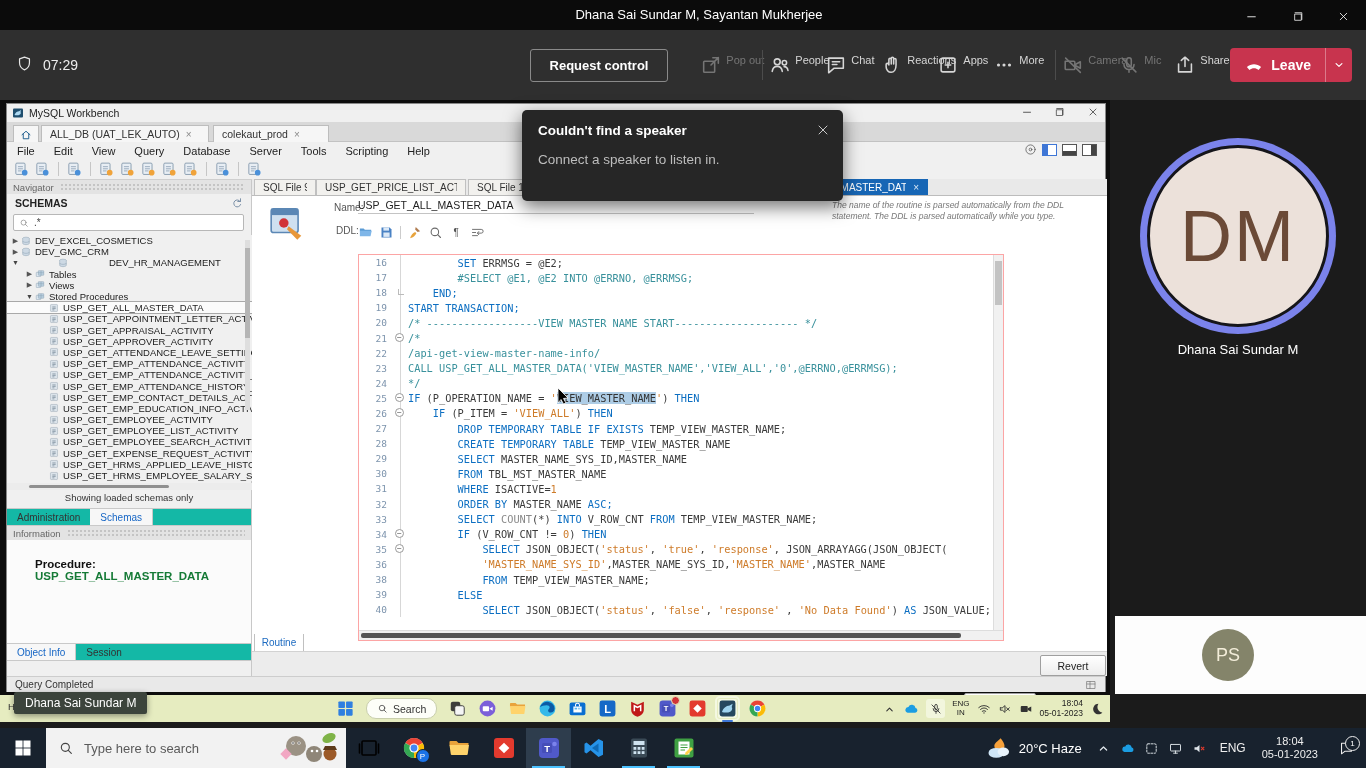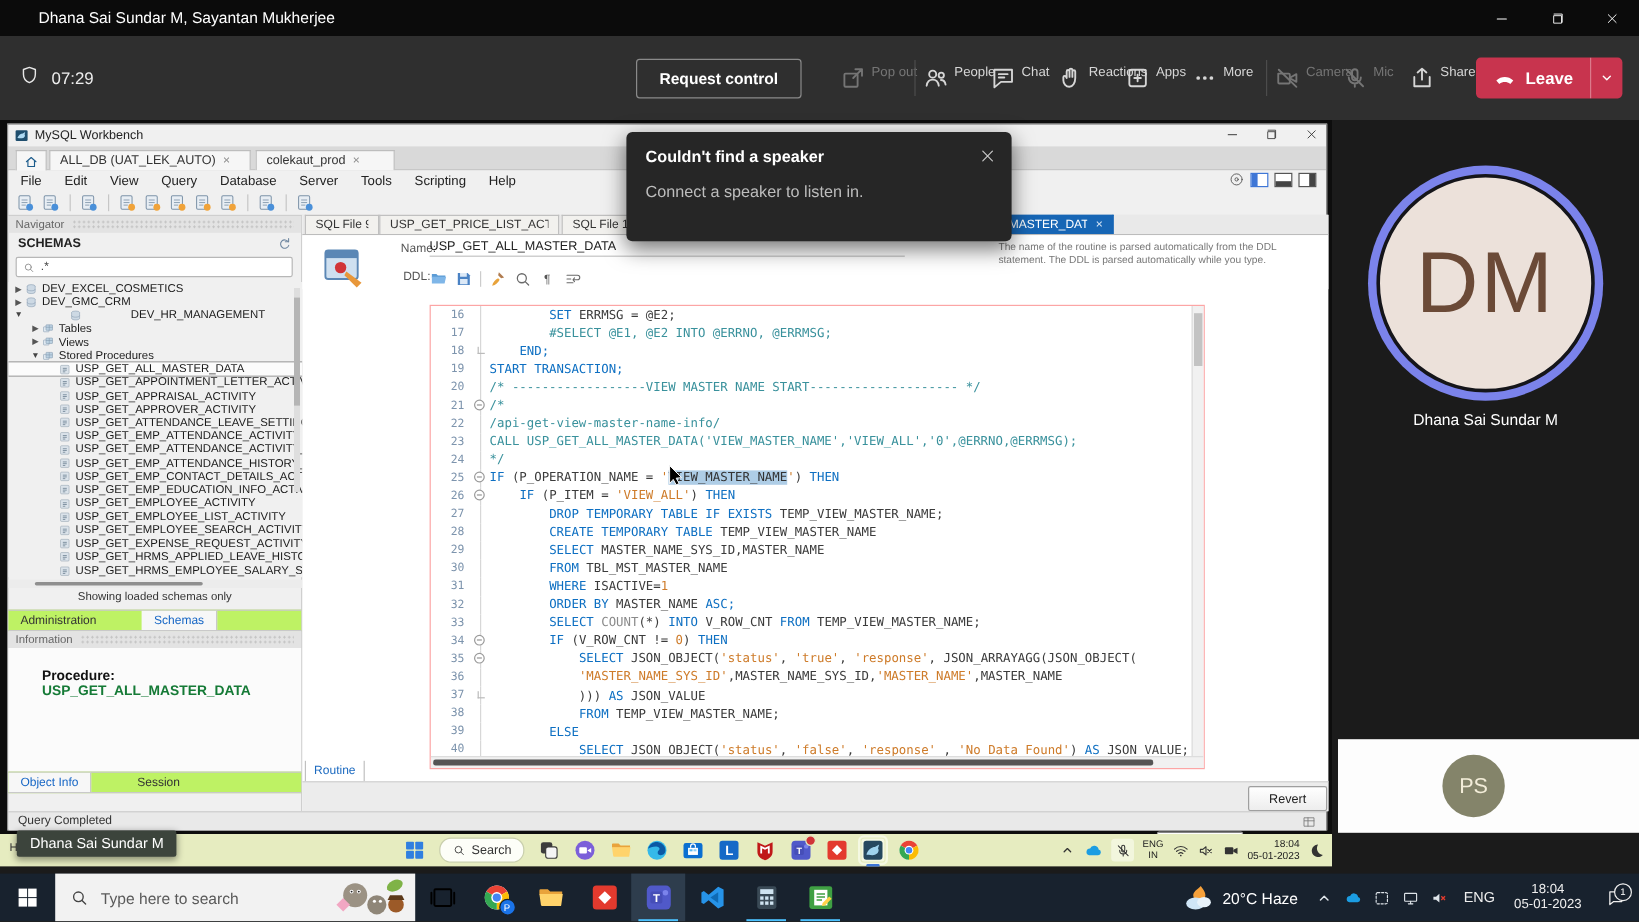--- a/index.html
+++ b/index.html
@@ -1,21 +1,21 @@
 <!DOCTYPE html>
 <html><head>
 <meta charset="utf-8">
 <style>
   html,body{margin:0;padding:0;background:#000;}
   #frame{position:relative;width:1366px;height:768px;overflow:hidden;background:#1c1c1c;
          font-family:"Liberation Sans",sans-serif;-webkit-font-smoothing:antialiased;}
 
   
   .titlebar{position:absolute;left:0;top:0;width:1366px;height:30px;background:#0b0b0b;}
-  .t-title{position:absolute;left:0;right:0;top:0;height:30px;line-height:30px;text-align:left;
+  .t-title{position:absolute;left:0;right:0;top:0;height:30px;line-height:30px;text-align:center;
            color:#fff;font-size:13px;padding-left:32px;}
   .t-controls{position:absolute;right:0;top:0;height:30px;display:flex;}
   .t-ctl{width:46px;height:30px;display:flex;align-items:center;justify-content:center;color:#fff;}
   .t-ctl svg{width:13px;height:13px;}
 
   
   .meetbar{position:absolute;left:0;top:30px;width:1366px;height:70px;background:#2f2f2f;}
   .mb-left{position:absolute;left:16px;top:0;height:70px;display:flex;align-items:center;gap:10px;color:#fff;}
   .mb-left svg{width:17px;height:17px;color:#e6e6e6;}
   .mb-timer{font-size:14px;color:#ededed;}
@@ -76,39 +76,39 @@
   .tree{position:absolute;left:0;top:55px;width:245px;height:246px;overflow:hidden;background:#f0f0f0;}
   .trow{position:relative;height:11.2px;display:flex;align-items:center;white-space:nowrap;font-size:9.5px;color:#1b1b1b;}
   .trow .arr{width:9px;font-size:7px;color:#444;text-align:center;flex:none;}
   .trow .ticn{width:12px;height:10px;flex:none;margin-right:3px;}
   .trow.sel{outline:1px solid #a9a9a9;background:#fbfbfb;}
   .tree-vscroll{position:absolute;right:1px;top:60px;width:5px;height:170px;background:#dedede;}
   .tree-vscroll .th{position:absolute;left:0;top:8px;width:5px;height:90px;background:#b5b5b5;}
   .nav-hscroll{position:absolute;left:0;top:303px;width:245px;height:7px;background:#ececec;}
   .nav-hscroll .th{position:absolute;left:22px;top:2px;width:140px;height:3px;background:#8f8f8f;border-radius:2px;}
   .nav-note{position:absolute;left:0;top:312px;width:100%;text-align:center;font-size:9.5px;color:#333;}
-  .nav-tabs{position:absolute;left:0;top:328px;width:100%;height:18px;background:#bef264;border-top:1px solid #c9c9c9;border-bottom:1px solid #c9c9c9;display:flex;box-sizing:border-box;gap:28px;}
+  .nav-tabs{position:absolute;left:0;top:328px;width:100%;height:18px;background:#14b8a6;border-top:1px solid #c9c9c9;border-bottom:1px solid #c9c9c9;display:flex;box-sizing:border-box;}
   .nav-tab{padding:0 10px;font-size:10px;color:#333;display:flex;align-items:center;}
   .nav-tab.on{background:#f7f7f7;color:#1666c5;border-right:1px solid #c9c9c9;}
   .info-body{position:absolute;left:0;top:360px;width:100%;height:103px;background:#fbfbfb;}
   .info-line{position:absolute;left:28px;top:18px;font-size:11.5px;font-weight:700;color:#111;}
   .info-line .val{color:#157a36;}
   .nav-tabs2{top:463px;}
 
   
   .wb-editor{position:absolute;left:245px;top:75px;width:855px;height:497px;background:#fff;}
   .ed-tabs{position:absolute;left:0;top:0;width:100%;height:17px;background:#e9e9e9;border-bottom:1px solid #bcbcbc;box-sizing:border-box;}
   .ed-tab{position:absolute;top:0;height:16px;background:#f2f1ee;border:1px solid #c0c0c0;border-bottom:none;
           font-size:10px;color:#333;display:flex;align-items:center;gap:7px;padding:0 8px;box-sizing:border-box;white-space:nowrap;overflow:hidden;}
   .ed-tab.on{background:#1766b5;color:#fff;border-color:#1766b5;}
   .ed-head{position:absolute;left:0;top:17px;width:100%;height:45px;background:#fff;}
   .ed-icon{position:absolute;left:16px;top:8px;width:38px;height:38px;}
   .ed-lab{position:absolute;font-size:10px;color:#555;}
   .ed-name{position:absolute;left:106px;top:20px;width:396px;border-bottom:1px solid #c4c4c4;font-size:10.5px;color:#222;padding-bottom:2px;}
-  .ed-help{position:absolute;left:580px;top:4px;width:272px;font-size:8.5px;color:#777;line-height:11px;}
+  .ed-help{position:absolute;left:580px;top:4px;width:272px;font-size:8.5px;color:#777;line-height:11px;font-style:italic;}
   .ddl-bar{position:absolute;left:106px;top:44px;height:18px;display:flex;align-items:center;gap:6px;}
   .ddl-ic{width:15px;height:15px;}
   .ddl-sep{width:1px;height:13px;background:#ccc;}
 
   .code-pane{position:absolute;left:106px;top:75px;width:646px;height:387px;border:1px solid #fca5a5;box-sizing:border-box;background:#fff;overflow:hidden;}
   .cl{position:relative;height:15.1px;display:flex;align-items:center;font-family:"DejaVu Sans Mono",monospace;font-size:10.3px;}
   .cl .ln{width:28px;text-align:right;padding-right:7px;color:#7d94ad;flex:none;font-size:9.5px;}
   .cl .fold{width:14px;flex:none;position:relative;height:100%;}
   .cl .fold .guide{position:absolute;left:6px;top:0;bottom:0;width:1px;background:#d7d7d7;}
   .cl .fold .fm{position:absolute;left:1px;top:2.5px;width:9px;height:9px;border:1px solid #9a9a9a;border-radius:50%;background:#fff;
@@ -845,28 +845,20 @@
                 <div class="ct"><span class="tk-t">            </span><span class="tk-k">SELECT</span><span class="tk-t"> JSON_OBJECT(</span><span class="tk-s">'status'</span><span class="tk-t">, </span><span class="tk-s">'true'</span><span class="tk-t">, </span><span class="tk-s">'response'</span><span class="tk-t">, JSON_ARRAYAGG(JSON_OBJECT(</span></div>
               </div>
               <div class="cl">
                 <div class="ln">36</div>
                 <div class="fold">
                   <div class="guide"></div>
                 </div>
                 <div class="ct"><span class="tk-t">            </span><span class="tk-s">'MASTER_NAME_SYS_ID'</span><span class="tk-t">,MASTER_NAME_SYS_ID,</span><span class="tk-s">'MASTER_NAME'</span><span class="tk-t">,MASTER_NAME</span></div>
               </div>
               <div class="cl">
-                <div class="ln">37</div>
-                <div class="fold">
-                  <div class="guide"></div>
-                  <div class="fe"></div>
-                </div>
-                <div class="ct"><span class="tk-t">            ))) </span><span class="tk-k">AS</span><span class="tk-t"> JSON_VALUE</span></div>
-              </div>
-              <div class="cl">
                 <div class="ln">38</div>
                 <div class="fold">
                   <div class="guide"></div>
                 </div>
                 <div class="ct"><span class="tk-t">            </span><span class="tk-k">FROM</span><span class="tk-t"> TEMP_VIEW_MASTER_NAME;</span></div>
               </div>
               <div class="cl">
                 <div class="ln">39</div>
                 <div class="fold">
                   <div class="guide"></div>

